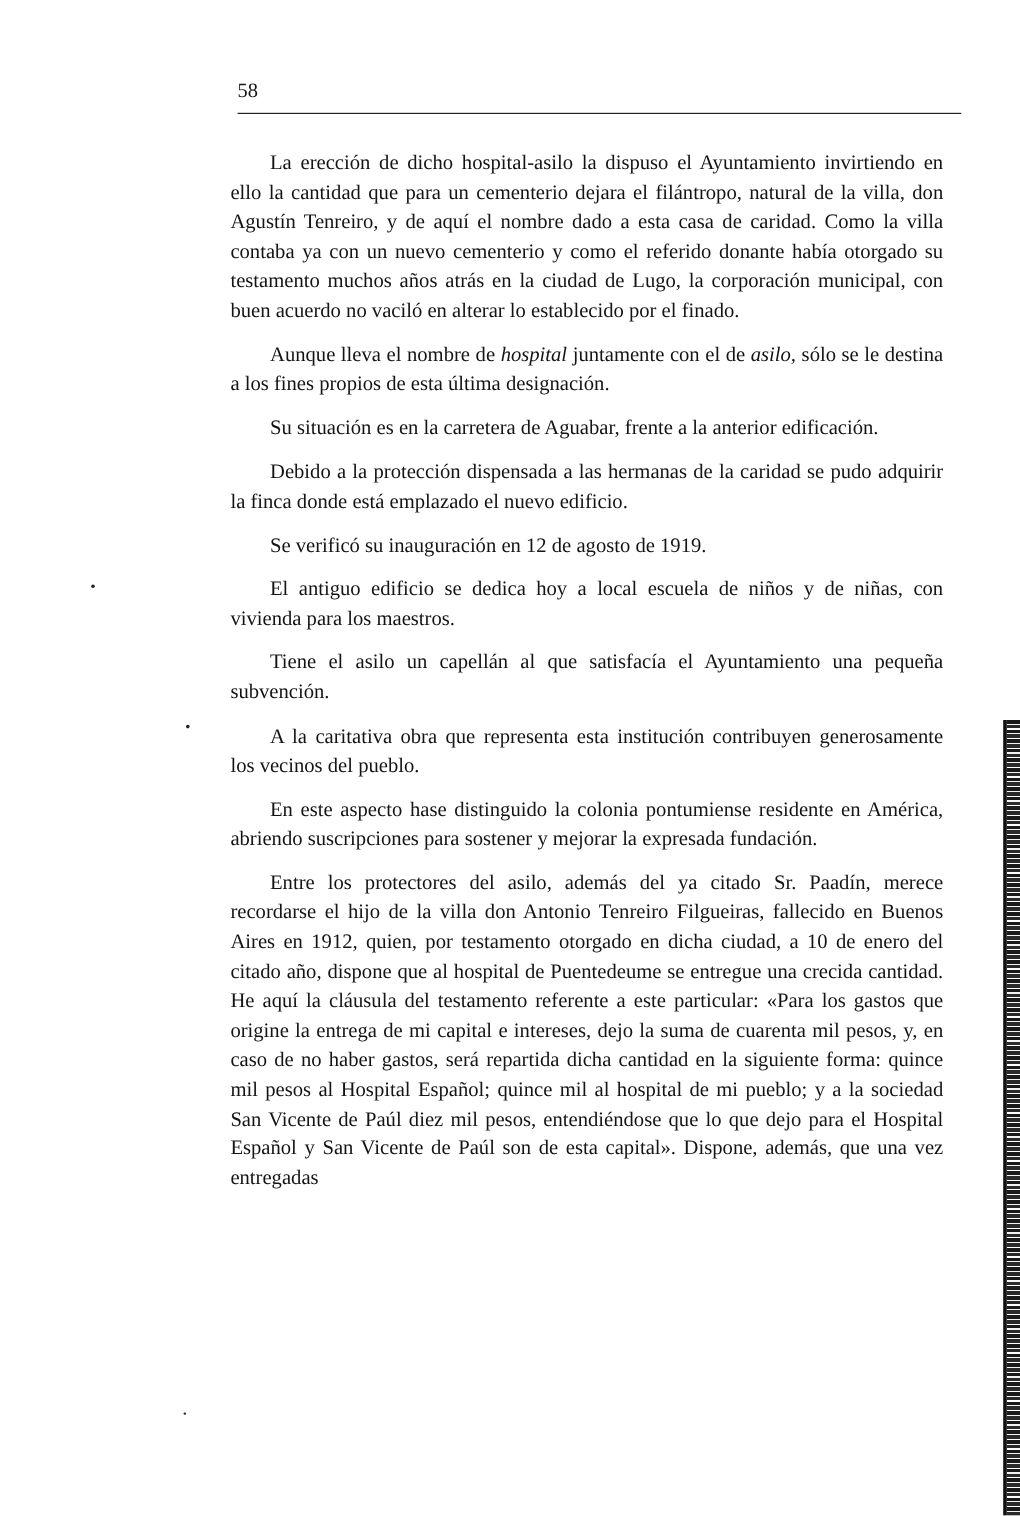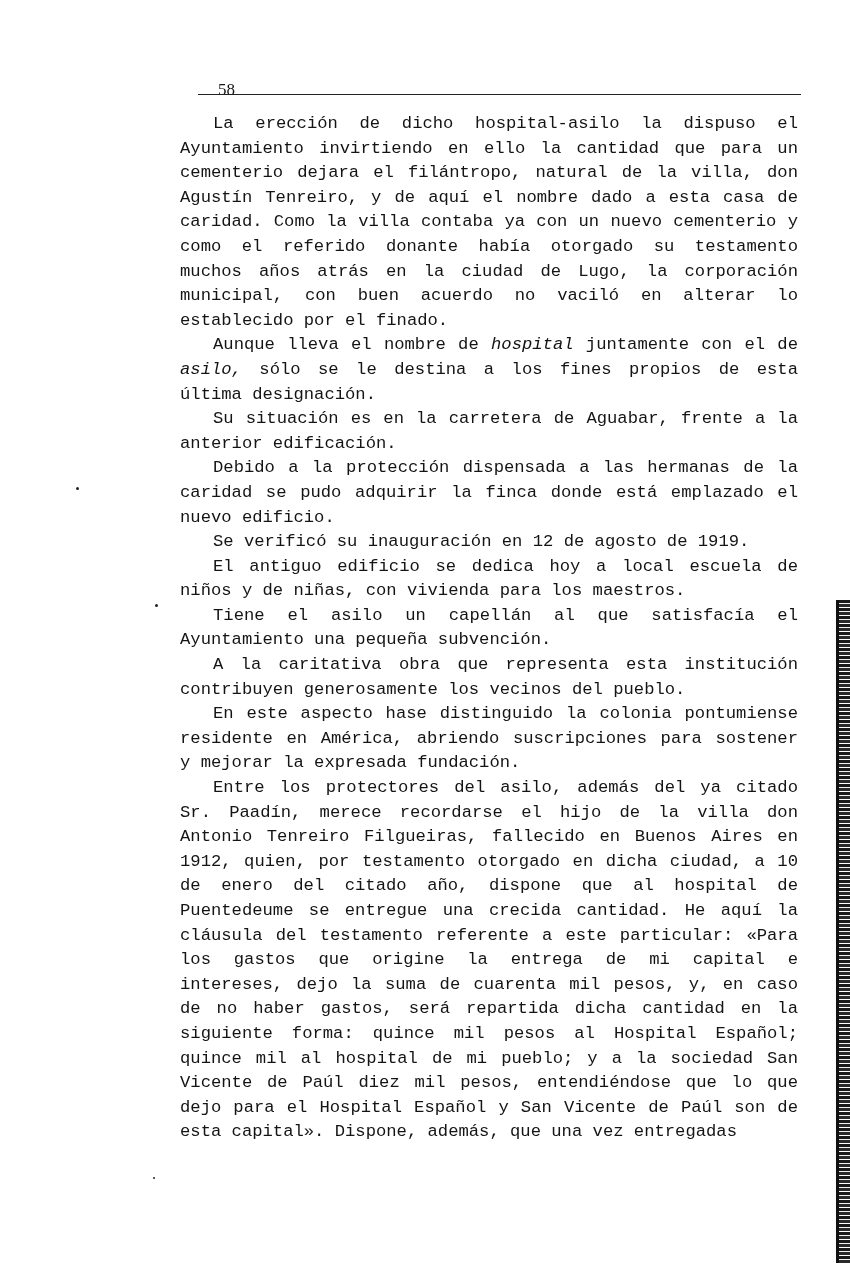--- a/index.html
+++ b/index.html
@@ -1,26 +1,26 @@
 <!DOCTYPE html>
 <html><head>
 <meta charset="utf-8">
 <style>
   html, body { margin: 0; padding: 0; background: #ffffff; }
   body { width: 850px; height: 1263px; position: relative; overflow: hidden;
          font-family: "Liberation Serif", "DejaVu Serif", serif; color: #141414; }
   .page { position: absolute; left: 0; top: 0; width: 850px; height: 1263px; }
-  .header { position: absolute; left: 198px; top: 80px; width: 602px; height: 28px; margin-left: 20px; }
+  .header { position: absolute; left: 198px; top: 66px; width: 602px; height: 28px; }
   .page-number { position: absolute; left: 0; top: 0; font-size: 17px; }
   .running-title { position: absolute; left: 115px; top: 1px; font-size: 15px;
                    font-variant: small-caps; letter-spacing: 0.6px; font-weight: bold; }
   .header-rule { position: absolute; left: 198px; top: 94px; width: 603px; height: 1px; background: #222; }
   .body-text { position: absolute; left: 180px; top: 112px; width: 618px;
                font-size: 17.2px; line-height: 24.6px; text-align: justify; hyphens: none; }
-  .body-text p { margin: 0; text-indent: 33px; font-family: Liberation Mono, monospace; }
+  .body-text p { margin: 12px; text-indent: 33px; }
   .body-text em { font-style: italic; }
   .edge { position: absolute; left: 836px; top: 600px; width: 14px; height: 663px;
           background: repeating-linear-gradient(180deg, #1a1a1a 0 3px, #f4f4f4 3px 4px, #2a2a2a 4px 7px, #ffffff 7px 8px);
           border-left: 3px solid #111; }
   .speck { position: absolute; width: 3px; height: 3px; background: #222; border-radius: 50%; }
 </style>
 </head>
 <body>
 
 <div class="page">

